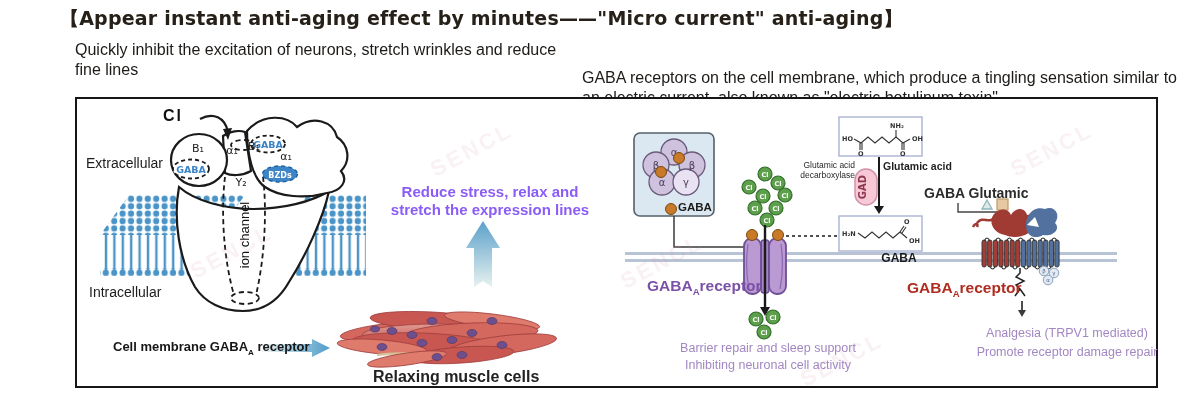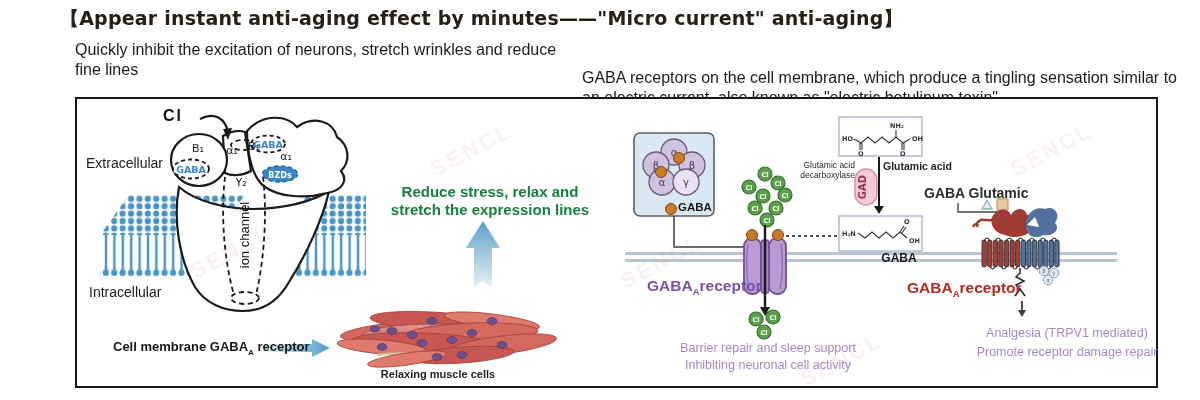--- a/index.html
+++ b/index.html
@@ -12,22 +12,22 @@
   .note-left  { left:75px;  width:500px; }
   .note-right { left:582px; width:612px;margin-top:28px; }
   .panel { left:75px; top:97px; width:1083px; height:291px; border:2.5px solid #161616; background:#fff; }
   .panel-inner { position:relative; width:100%; height:100%; }
   .lbl { position:absolute; white-space:nowrap; }
   .cl-lbl { left:86px; top:8px; font-size:16px; font-weight:bold; letter-spacing:2px; color:#111; }
   .side-lbl { font-size:14px; color:#1c1c1c; }
   .ionch { left:167px; top:136px; transform:translate(-50%,-50%) rotate(-90deg); font-size:13px; color:#111; }
   .memcap { left:36px; top:240px; font-size:13px; font-weight:600; color:#161616; }
   .effect { left:303px; top:84px; width:220px; text-align:center; font-size:15px; font-weight:bold;
-    line-height:1.18; color:#15803d; white-space:normal; }
-  .musclecap { left:296px; top:269px; width:130px; text-align:center; font-size:11px; font-weight:600; color:#222; }
+    line-height:1.18; color:#8b5cf6; white-space:normal; }
+  .musclecap { left:296px; top:269px; width:130px; text-align:center; font-size:16px; font-weight:600; color:#222; }
   .gabaleg { left:601px; top:102px; font-size:11.5px; font-weight:bold; color:#1b1b1b; }
   .recA { left:570px; top:178px; font-size:15.5px; font-weight:bold; color:#7b51a8; }
   .recB { left:830px; top:180px; font-size:15.5px; font-weight:bold; color:#b02c20; }
   .recA sub, .recB sub, .memcap sub { font-size:.62em; }
   .outcome { text-align:center; font-size:12.5px; color:#a287c2; white-space:normal; }
   .outA { left:596px; top:241px; width:190px; line-height:1.35; }
   .outB { left:892px; top:225px; width:196px; line-height:1.55; }
   .enzyme { left:708px; top:61px; width:70px; text-align:right; font-size:8.5px; line-height:1.2; color:#2a2a2a; white-space:normal; }
   .glulbl { left:806px; top:61px; font-size:10.5px; font-weight:600; color:#1f1f1f; }
   .agonist { left:847px; top:86px; font-size:14px; font-weight:600; color:#2b2b2b; }

